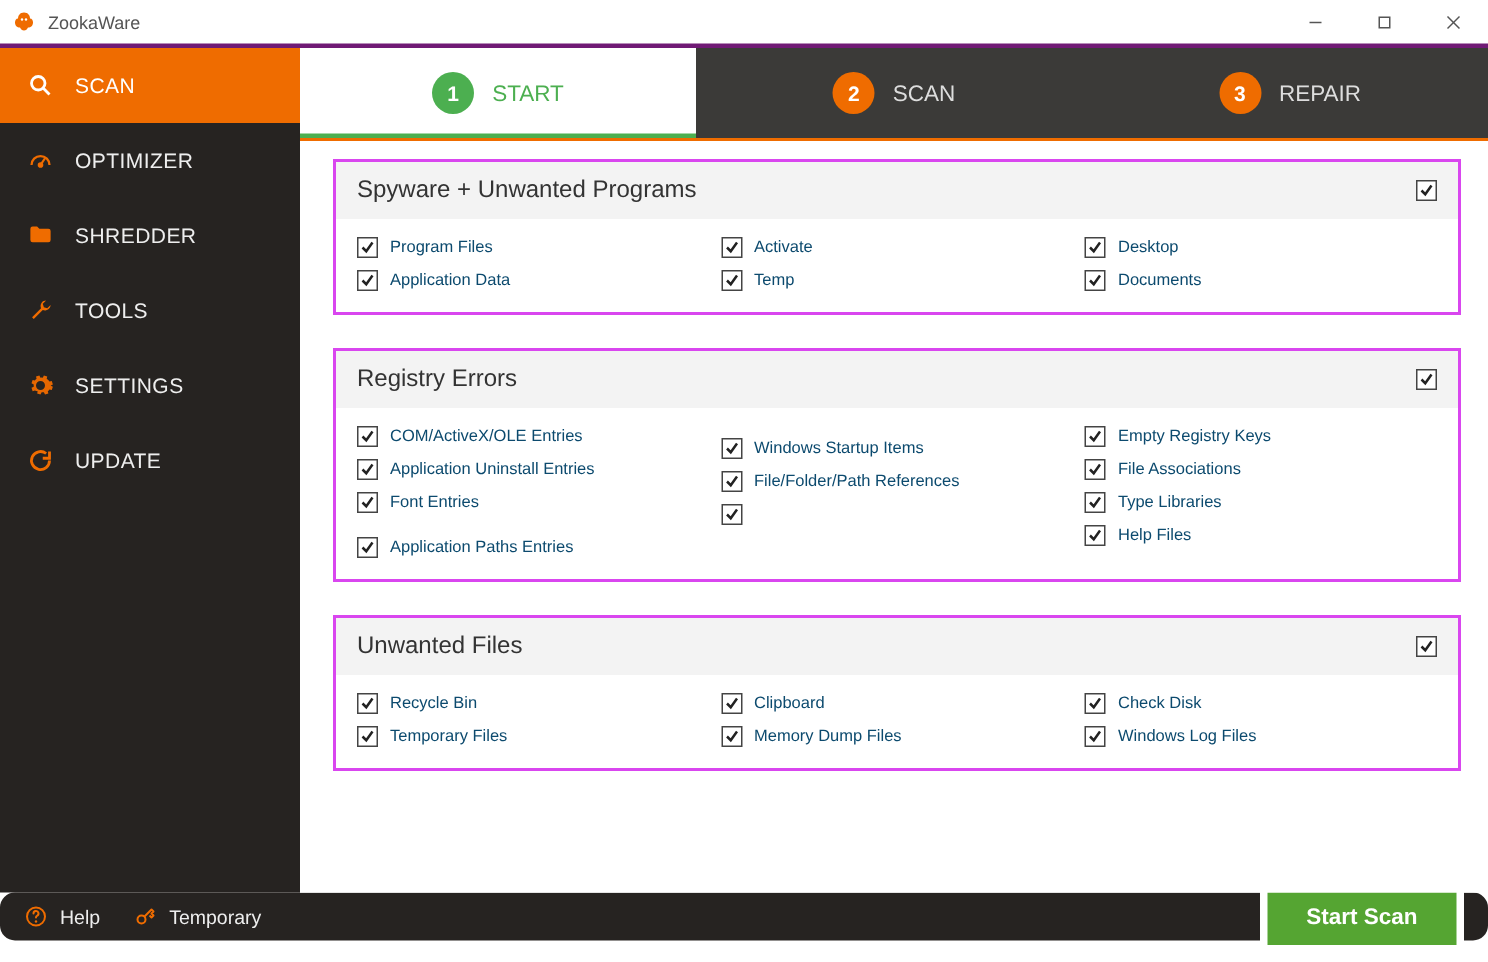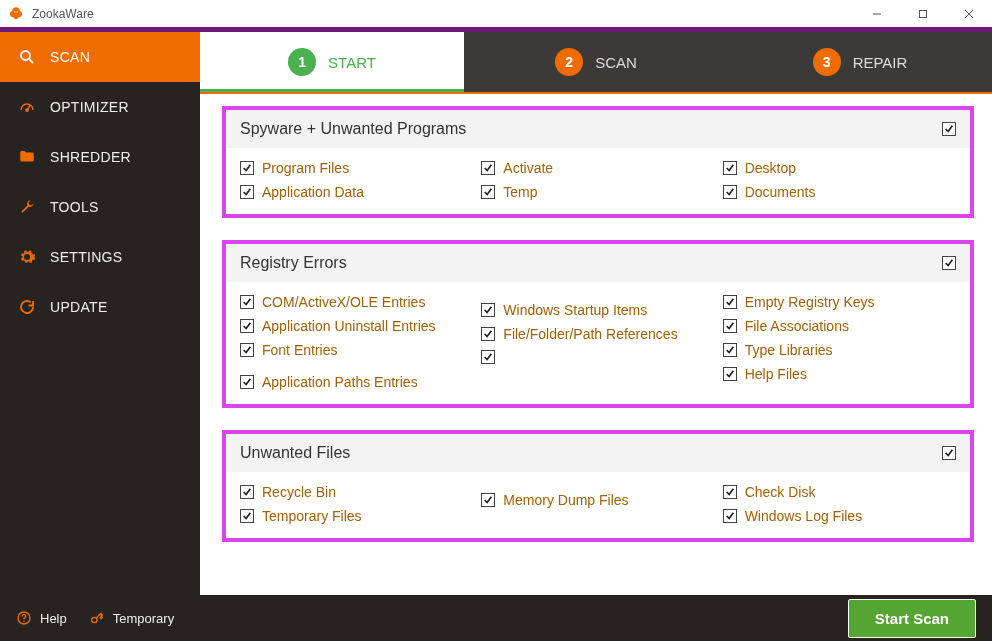--- a/index.html
+++ b/index.html
@@ -1,18 +1,18 @@
 <!DOCTYPE html>
 <html><head>
 <meta charset="utf-8">
 <style>
 * { margin: 0; padding: 0; box-sizing: border-box; font-family: "Segoe UI", Arial, sans-serif; }
 html, body { width: 992px; height: 641px; overflow: hidden; background: #fff; }
 
-.titlebar { height: 32px; background: #fff; border-bottom: 5px solid #701a75; display: flex; align-items: center; padding-left: 8px; }
+.titlebar { height: 32px; background: #fff; border-bottom: 3px solid #701a75; display: flex; align-items: center; padding-left: 8px; }
 .titlebar .app-icon { width: 16px; height: 16px; margin-right: 8px; }
 .titlebar .title { font-size: 12px; color: #555; flex: 1; }
 .titlebar .winbtns { display: flex; height: 100%; }
 .titlebar .winbtn { width: 46px; display: flex; align-items: center; justify-content: center; color: #666; cursor: pointer; }
 
 .body { display: flex; height: calc(641px - 32px - 46px); }
 
 .sidebar { width: 200px; background: #262321; color: #ddd; display: flex; flex-direction: column; }
 .sidebar-item { display: flex; align-items: center; height: 50px; padding: 0 18px; font-size: 14px; cursor: pointer; gap: 14px; color: #eee; letter-spacing: 0.3px; }
 .sidebar-item.active { background: #ef6c00; color: #fff; }
@@ -28,33 +28,33 @@
 .tab.active .num { background: #4caf50; }
 .tab.active::after { content: ""; position: absolute; left: 0; right: 0; bottom: 0; height: 3px; background: #4caf50; }
 .tabs::after { content: ""; position: absolute; left: 0; right: 0; top: 60px; height: 2px; background: #ef6c00; pointer-events: none; }
 .tab.active + .tab, .tab.active { z-index: 1; }
 
 .content-wrap { flex: 1; overflow-y: auto; padding: 14px 18px 14px 22px; background: #fff; }
 .content-wrap::-webkit-scrollbar { width: 16px; }
 .content-wrap::-webkit-scrollbar-track { background: #f1f1f1; }
 .content-wrap::-webkit-scrollbar-thumb { background: #c1c1c1; }
 
-.section { border: 4px solid #d946ef; margin-bottom: 22px; background: #fff; }
+.section { border: 2px solid #d946ef; margin-bottom: 22px; background: #fff; }
 .section-head { background: #f3f3f3; padding: 10px 14px; display: flex; align-items: center; justify-content: space-between; font-size: 16px; color: #333; }
 .section-body { padding: 12px 14px 14px 14px; }
 .grid3 { display: grid; grid-template-columns: 1fr 1fr 1fr; column-gap: 8px; row-gap: 8px; }
-.chk { display: flex; align-items: center; gap: 8px; font-size: 14px; color: #a16207; }
+.chk { display: flex; align-items: center; gap: 8px; font-size: 11px; color: #0c4a6e; }
 .chkbox { width: 14px; height: 14px; border: 1.5px solid #444; display: flex; align-items: center; justify-content: center; background: #fff; cursor: pointer; flex-shrink: 0; }
 .chkbox svg { width: 10px; height: 10px; }
 
-.footer { height: 46px; background: #262321; display: flex; align-items: center; padding: 0 16px; }
+.footer { height: 32px; background: #262321; display: flex; align-items: center; padding: 0 16px; border-radius: 10px; }
 .footer .flink { display: flex; align-items: center; gap: 8px; color: #eee; font-size: 13px; margin-right: 22px; cursor: pointer; }
 .footer .flink .f-icon { color: #ef6c00; width: 16px; height: 16px; display: flex; align-items: center; justify-content: center; }
 .footer .spacer { flex: 1; }
-.footer .primary-btn { background: #55a532; color: #fff; border: 1px solid #ffffff; padding: 10px 26px; font-size: 15px; font-weight: 600; cursor: pointer; border-radius: 2px; }
+.footer .primary-btn { background: #55a532; color: #fff; border: 5px solid #ffffff; padding: 10px 26px; font-size: 15px; font-weight: 600; cursor: pointer; border-radius: 2px; }
 
 
 .tabrow { position: relative; }
 </style>
 </head>
 <body>
 
 <div class="titlebar">
   <span class="app-icon">
     <svg viewBox="0 0 24 24">
@@ -372,20 +372,28 @@
                 <div class="chk">
                   <span class="chkbox">
                     <svg viewBox="0 0 12 12">
                       <polyline points="2,6 5,9 10,2" fill="none" stroke="#222" stroke-width="2"></polyline>
                     </svg>
                   </span>
                   <span>Temporary Files</span>
                 </div>
               </div>
               <div>
+                <div class="chk">
+                  <span class="chkbox">
+                    <svg viewBox="0 0 12 12">
+                      <polyline points="2,6 5,9 10,2" fill="none" stroke="#222" stroke-width="2"></polyline>
+                    </svg>
+                  </span>
+                  <span>Clipboard</span>
+                </div>
                 <div style="height: 8px;"></div>
                 <div class="chk">
                   <span class="chkbox">
                     <svg viewBox="0 0 12 12">
                       <polyline points="2,6 5,9 10,2" fill="none" stroke="#222" stroke-width="2"></polyline>
                     </svg>
                   </span>
                   <span>Memory Dump Files</span>
                 </div>
               </div>

